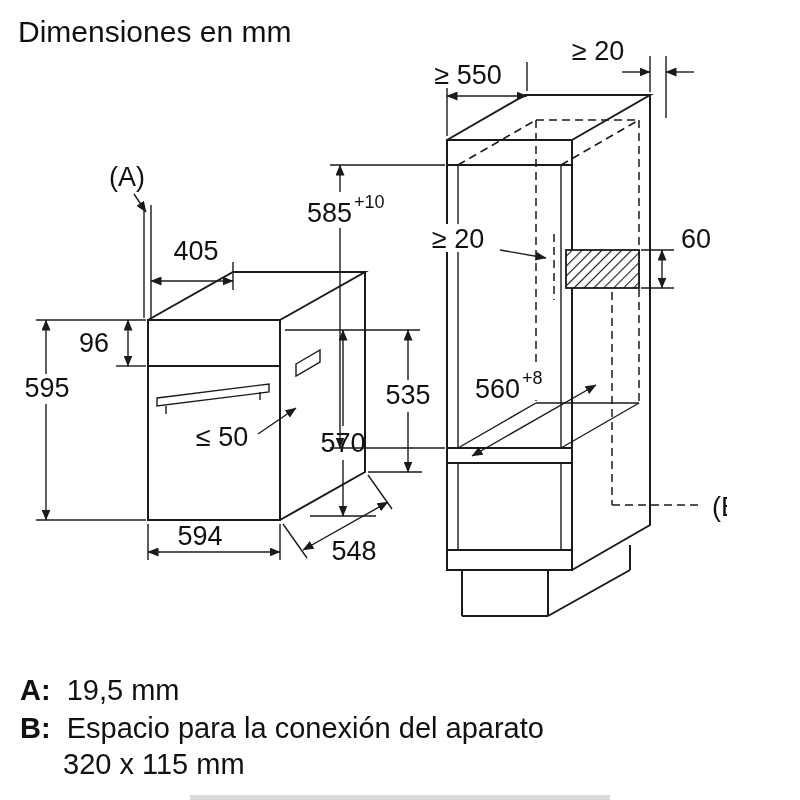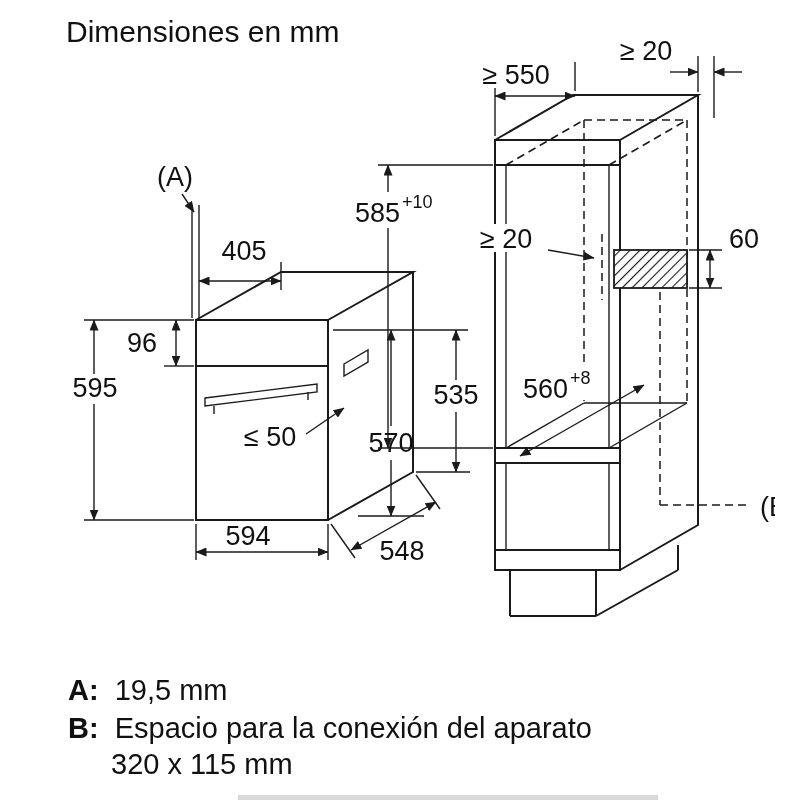--- a/index.html
+++ b/index.html
@@ -1,17 +1,17 @@
 <!DOCTYPE html>
 <html><head>
 <meta charset="utf-8">
 <style>
   html,body{margin:0;padding:0;background:#ffffff;}
   .page{position:relative;width:727px;height:800px;background:#ffffff;overflow:hidden;
-        font-family:"Liberation Sans",sans-serif;padding-left:48px;}
+        font-family:"Liberation Sans",sans-serif;}
   svg{display:block;}
   .ln{stroke:#1a1a1a;stroke-width:2;fill:none;stroke-linejoin:miter;stroke-linecap:butt;}
   .thin{stroke:#1a1a1a;stroke-width:1.4;fill:none;}
   .dash{stroke:#1a1a1a;stroke-width:1.5;fill:none;stroke-dasharray:8 5;}
   .dimtxt{font-size:27px;fill:#111111;}
   .suptxt{font-size:18px;fill:#111111;}
   .title-txt{font-size:30px;fill:#111111;}
   .legend-txt{font-size:29px;fill:#111111;}
   .bold{font-weight:bold;}
   .whitebg{fill:#ffffff;stroke:none;}

